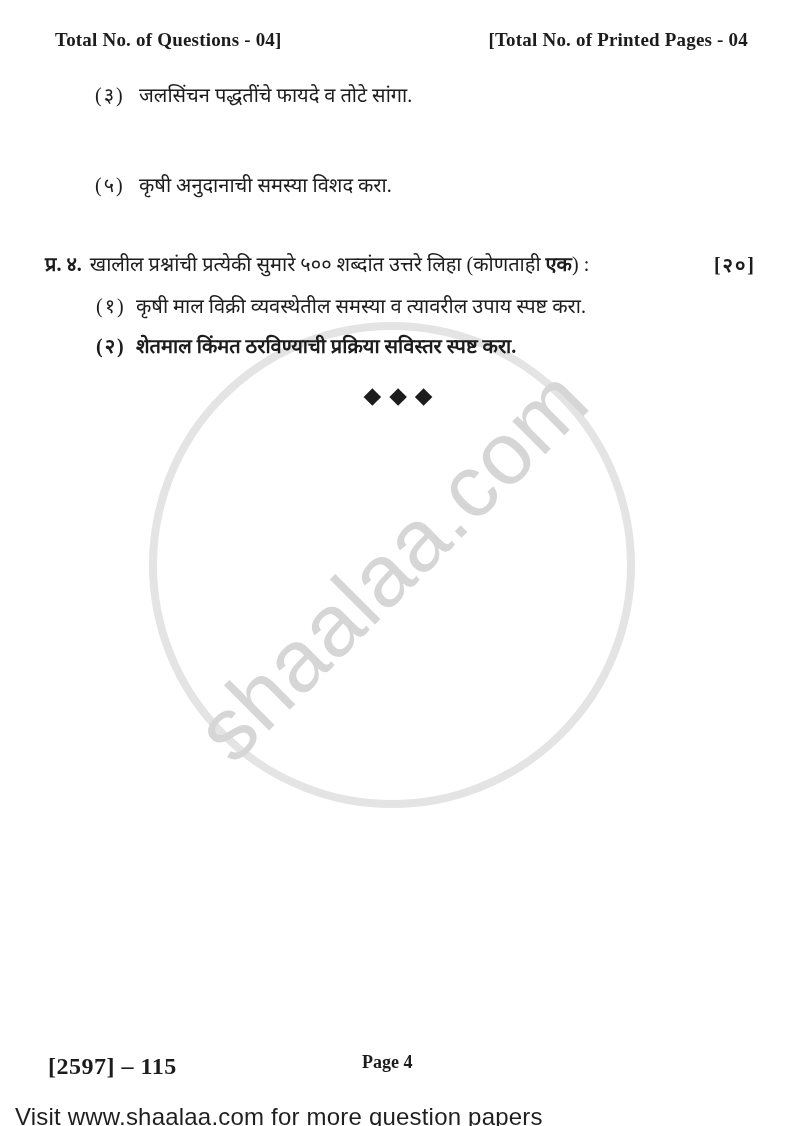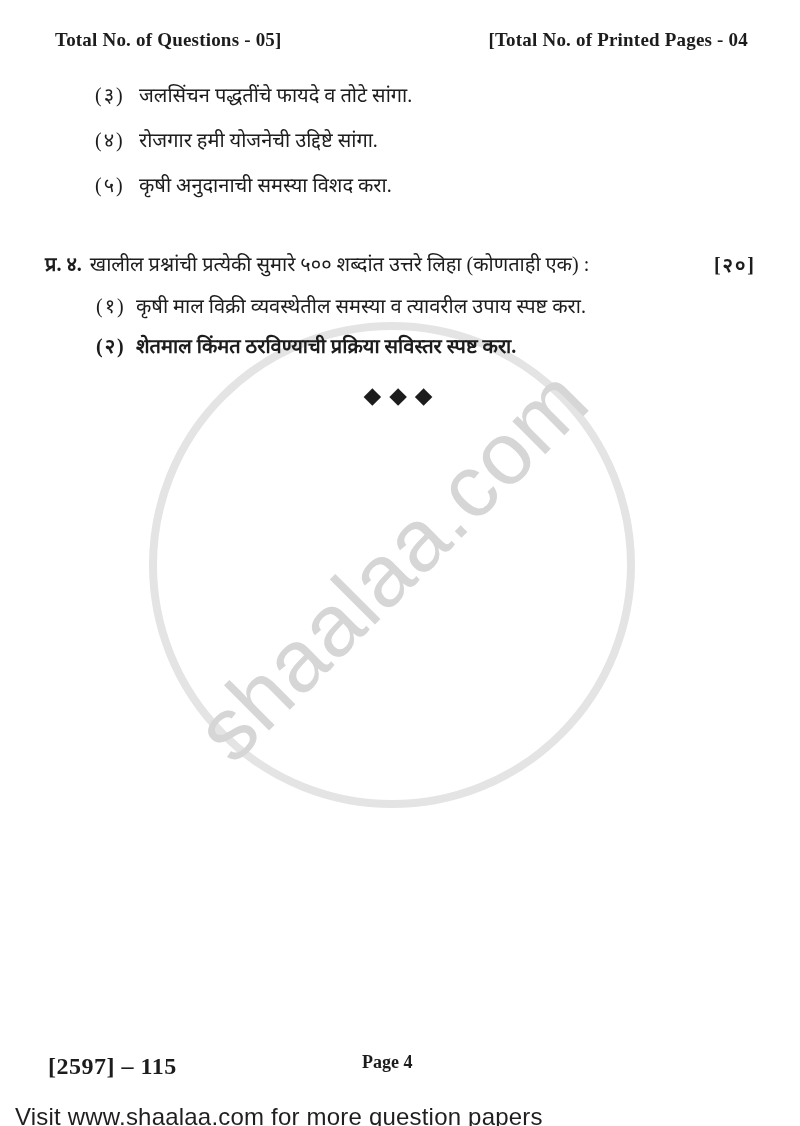--- a/index.html
+++ b/index.html
@@ -77,21 +77,21 @@
 
   .q4-line {
     position: absolute;
     top: 251px;
     left: 45px;
     font-size: 20px;
     line-height: 27px;
     white-space: nowrap;
   }
   .q4-label { font-weight: bold; margin-right: 8px; }
-  .q4-bold  { font-weight: normal; margin-top: 45px; }
+  .q4-bold  { font-weight: bold; margin-top: 45px; }
   .q4-marks {
     position: absolute;
     top: 251px;
     right: 44px;
     font-size: 20px;
     font-weight: bold;
     letter-spacing: 2px;
   }
 
   .sub-item {
@@ -151,28 +151,25 @@
 <body>
 
 <div id="page">
 
   <div class="wm-circle">
     <div class="wm-text">shaalaa.com</div>
   </div>
 
   <div class="content">
 
-    <div class="hdr hdr-left">Total No. of  Questions - 05]</div>
+    <div class="hdr hdr-left">Total No. of  Questions - 04]</div>
     <div class="hdr hdr-right">[Total No. of Printed Pages - 04</div>
 
     <div class="item item-3">
       <span class="num">(३)</span><span>जलसिंचन पद्धतींचे फायदे व तोटे सांगा.</span>
-    </div>
-    <div class="item item-4">
-      <span class="num">(४)</span><span>रोजगार हमी योजनेची उद्दिष्टे सांगा.</span>
     </div>
     <div class="item item-5">
       <span class="num">(५)</span><span>कृषी अनुदानाची समस्या विशद करा.</span>
     </div>
 
     <div class="q4-line">
       <span class="q4-label">प्र. ४.</span><span>खालील प्रश्नांची प्रत्येकी सुमारे ५०० शब्दांत उत्तरे लिहा (कोणताही </span><span class="q4-bold">एक</span><span>) :</span>
     </div>
     <div class="q4-marks">[२०]</div>
 

